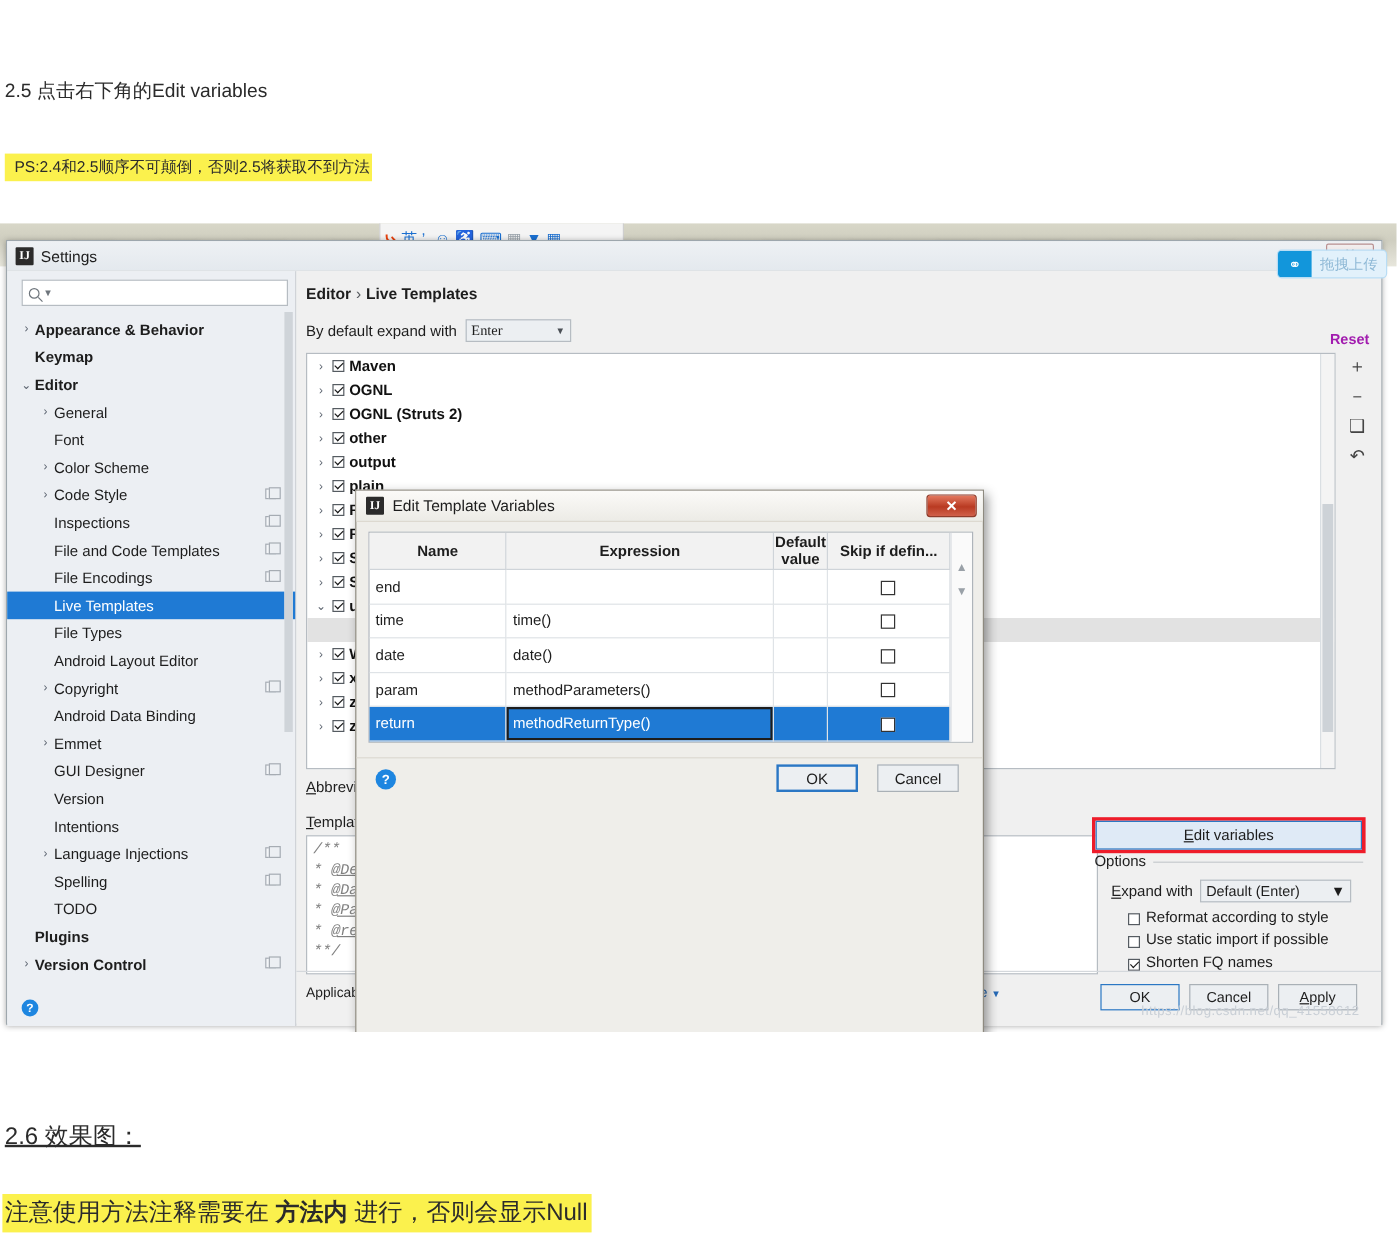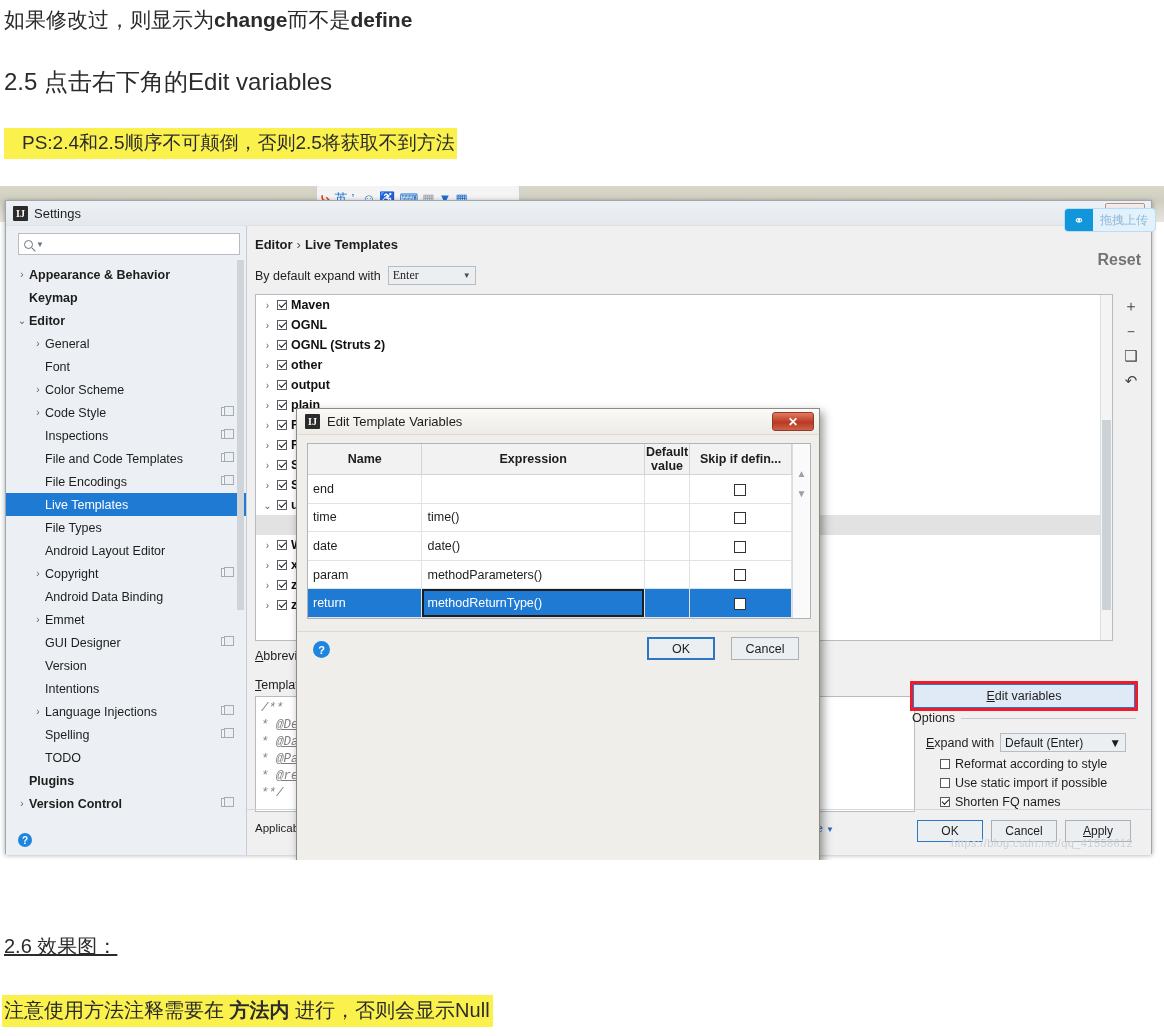--- a/index.html
+++ b/index.html
@@ -9,22 +9,22 @@
     background: #ffffff;
     font-family: "Liberation Sans", sans-serif;
     overflow: hidden;
   }
   .page { position: relative; width: 1164px; height: 1036px; }
 
   
   .doc-line { position: absolute; color: #2b2b2b; white-space: nowrap; }
   #doc-l1 { left: 4px; top: 6px; font-size: 21px; font-weight: 400; }
   #doc-l1 b { font-weight: 700; }
-  #doc-l2 { left: 4px; top: 66px; font-size: 24px; }
-  #doc-l3 { left: 4px; top: 128px; font-size: 19px; background: #fbf14d; padding: 2px 2px 3px 18px; }
+  #doc-l2 { left: 4px; top: 66px; font-size: 16px; }
+  #doc-l3 { left: 4px; top: 128px; font-size: 13px; background: #fbf14d; padding: 2px 2px 3px 8px; }
   #doc-l4 { left: 4px; top: 933px; font-size: 20px; text-decoration: underline; }
   #doc-l5 { left: 2px; top: 995px; font-size: 20px; background: #fbf14d; padding: 2px 3px 3px 2px; }
   #doc-l5 b { font-weight: 700; }
 
   
   .shot {
     position: absolute; left: 0px; top: 186px;
     width: 1164px; height: 674px;
     overflow: hidden;
   }
@@ -138,22 +138,22 @@
   }
 
   
   .content { flex: 1; position: relative; background: #f0f0f0; }
   .breadcrumb {
     position: absolute; left: 8px; top: 11px; font-size: 13px;
     font-weight: 700; color: #1d1d1d;
   }
   .breadcrumb .sep { font-weight: 400; color: #55595e; margin: 0 4px; }
   .reset-link {
-    position: absolute; right: 10px; top: 25px; font-size: 16px;
-    color: #737373; font-weight: 700;
+    position: absolute; right: 10px; top: 50px; font-size: 12px;
+    color: #a21caf; font-weight: 700;
   }
   .expand-row {
     position: absolute; left: 8px; top: 40px; display: flex;
     align-items: center; gap: 7px; font-size: 12.5px; color: #1d1d1d;
   }
   .combo {
     width: 88px; height: 19px; background: #eceff2; border: 1px solid #b6bcc2;
     display: flex; align-items: center; padding: 0 4px; font-size: 12px;
     justify-content: space-between;
     font-family: Liberation Serif, serif;
@@ -226,21 +226,21 @@
     display: flex; align-items: center; justify-content: center;
   }
   .edit-vars-btn u { text-decoration: underline; }
   .options-box {
     position: absolute; left: 665px; top: 485px; width: 224px; height: 92px;
     font-size: 12.5px; color: #1d1d1d;
   }
   .options-title { display: flex; align-items: center; gap: 6px; }
   .options-title .rule { flex: 1; height: 1px; background: #c6cace; }
   .opt-row { display: flex; align-items: center; gap: 6px; margin-top: 8px; padding-left: 14px; }
-  .opt-check { display: flex; align-items: center; gap: 5px; margin-top: 5px; padding-left: 28px; }
+  .opt-check { display: flex; align-items: flex-end; gap: 5px; margin-top: 5px; padding-left: 28px; }
   .combo2 {
     width: 126px; height: 19px; background: #eceff2; border: 1px solid #b6bcc2;
     display: flex; align-items: center; justify-content: space-between;
     padding: 0 4px; font-size: 12px;
   }
 
   .win-footer {
     position: absolute; left: 0; bottom: 0; width: 100%; height: 46px;
   }
   .foot-sep { position: absolute; left: 0; top: 0; width: 100%; height: 1px; background: #d4d8dc; }
@@ -329,23 +329,20 @@
     display: flex; align-items: center; justify-content: center; color: #1d1d1d;
   }
   .dlg-btn.ok { right: 104px; border: 2px solid #2b77c4; }
   .dlg-btn.cancel { right: 20px; }
 </style>
 </head>
 <body>
 
 <div class="page">
 
-  <div class="doc-line" id="doc-l1">
-    <span>如果修改过，则显示为</span><b>change</b><span>而不是</span><b>define</b>
-  </div>
   <div class="doc-line" id="doc-l2">2.5 点击右下角的Edit variables</div>
   <div class="doc-line" id="doc-l3">PS:2.4和2.5顺序不可颠倒，否则2.5将获取不到方法</div>
 
   <div class="shot">
 
     <div class="ide-backdrop">
       <div class="ide-menu-blur"></div>
     </div>
 
     <div class="ime-bar">

